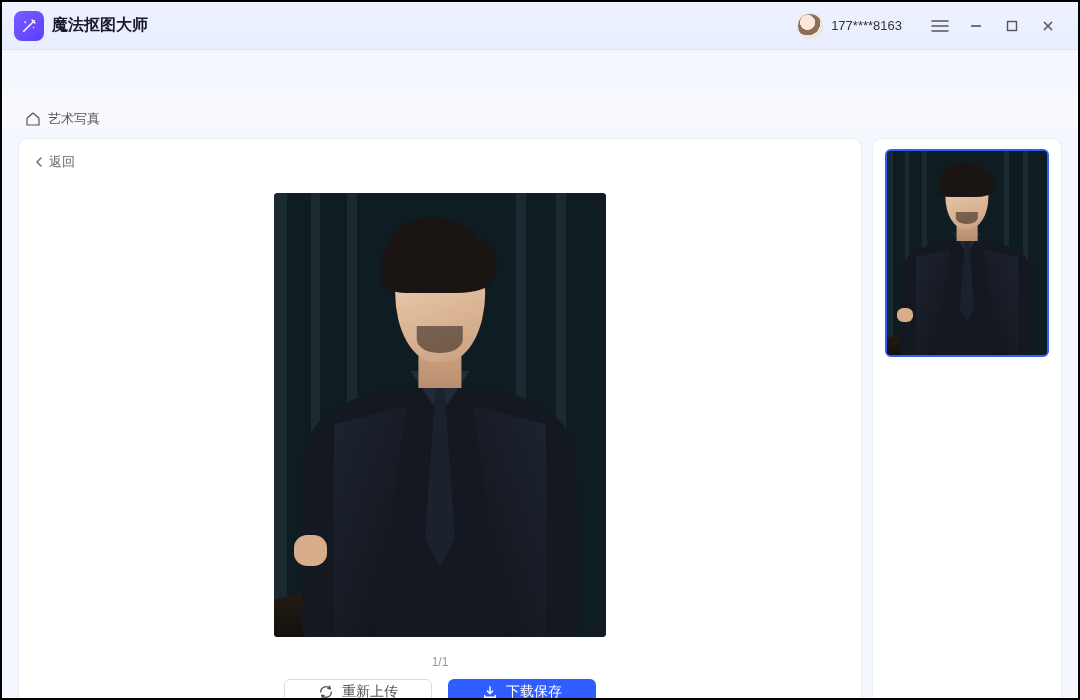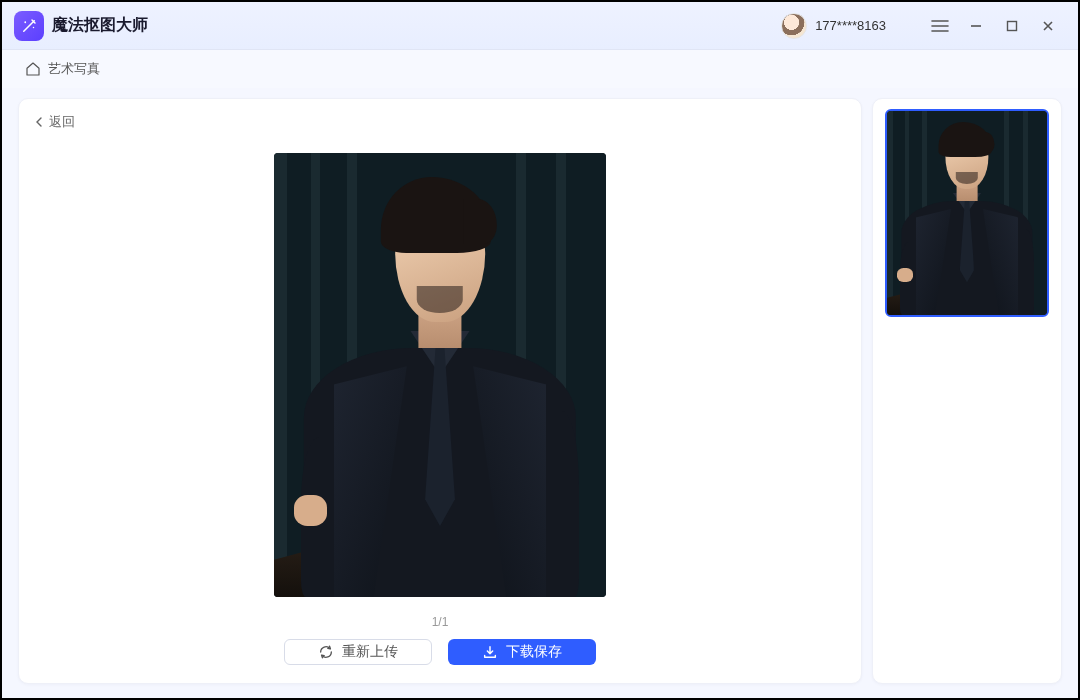--- a/index.html
+++ b/index.html
@@ -41,40 +41,41 @@
   width: 26px;
   height: 26px;
   border-radius: 50%;
   background: radial-gradient(circle at 40% 35%, #fde8d8 35%, #8b6f5c 36%, #8b6f5c 60%, #f5e6d3 61%);
   margin-right: 8px;
   border: 1px solid #e5e5e5;
 }
 .user-phone {
   font-size: 13px;
   color: #333;
-  margin-right: 36px;
+  margin-right: 20px;
 }
 .win-btn {
   width: 36px;
   height: 36px;
   display: flex;
   align-items: center;
   justify-content: center;
   color: #555;
   cursor: pointer;
 }
 .win-btn svg { width: 14px; height: 14px; }
 .hamburger svg { width: 18px; height: 14px; }
 
 .subheader {
   height: 38px;
   display: flex;
-  align-items: center;
-  padding: 12px 22px;
+  align-items: flex-end;
+  padding: 0 22px;
   background: #f7f9ff;
+  margin-top: 40px;
 }
 .home-icon {
   width: 18px; height: 18px;
   margin-right: 6px;
   color: #555;
 }
 .breadcrumb-text {
   font-size: 13px;
   color: #555;
 }

